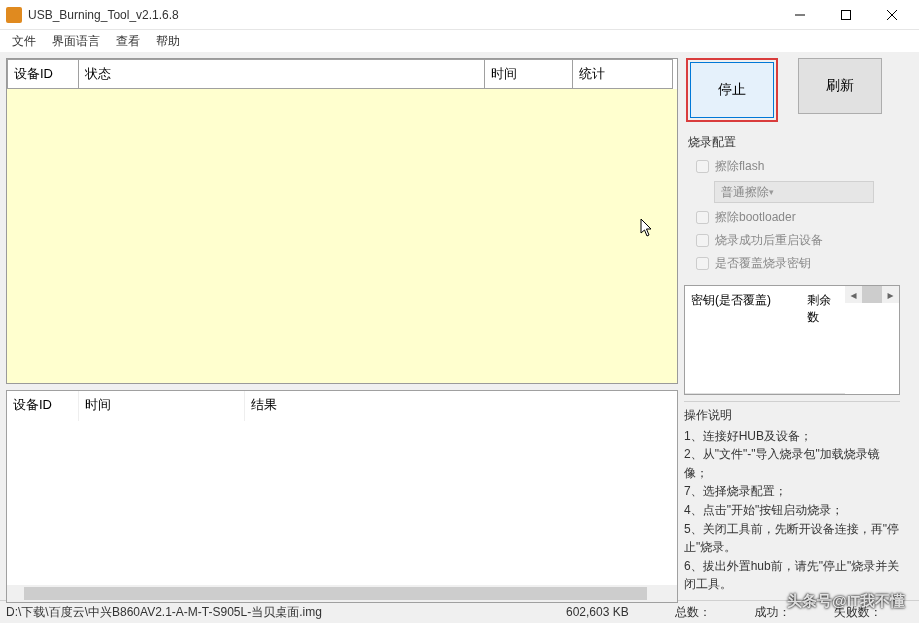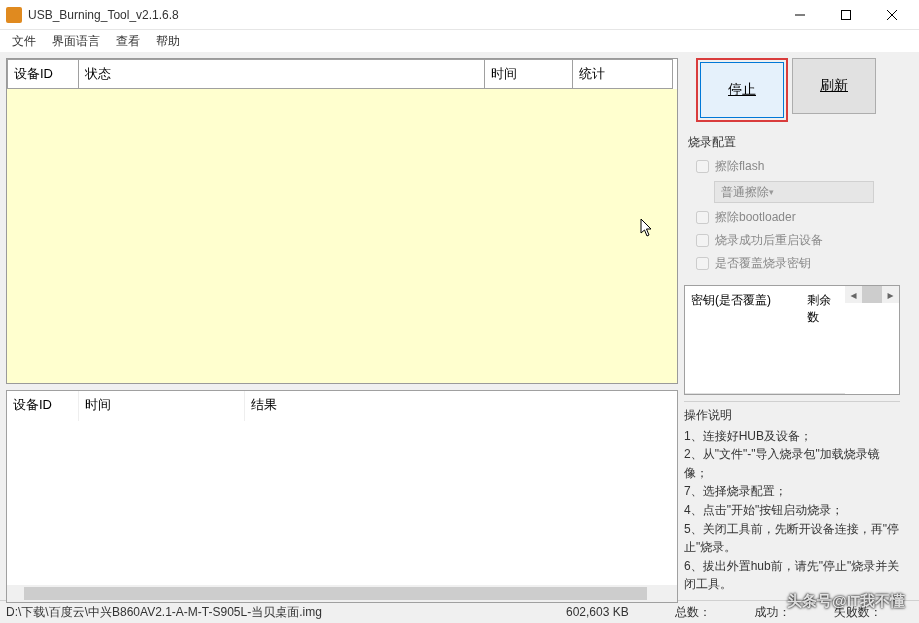--- a/index.html
+++ b/index.html
@@ -22,21 +22,21 @@
 .table-head { display: flex; height: 30px; }
 .table-head .th { border: 1px solid #a0a0a0; border-left: none; background: #fff; padding: 5px 6px; font-size: 13px; }
 .table-head .th:first-child { border-left: 1px solid #a0a0a0; }
 .top-body { height: 294px; background: #ffffcf; }
 .bottom-body { height: 164px; background: #fff; }
 .hscroll { height: 17px; background: #f0f0f0; display: flex; align-items: center; }
 .hscroll .track { flex: 1; height: 17px; background: #f0f0f0; position: relative; margin: 0 17px; }
 .hscroll .track::before { content: ""; position: absolute; left: 0; top: 2px; bottom: 2px; width: 98%; background: #cdcdcd; border-radius: 0; }
 .hscroll::before, .hscroll::after { content: ""; width: 17px; height: 17px; background: #f0f0f0; position: absolute; }
 
-.btnrow { display: flex; gap: 4px; margin-left: 12px; text-decoration: underline; }
+.btnrow { display: flex; gap: 20px; margin-left: 2px; }
 .btnrow .outline { border: 2px solid #d93c3c; padding: 2px; }
 .btn { width: 84px; height: 56px; display: flex; align-items: center; justify-content: center; font-size: 14px; background: #e1e1e1; border: 1px solid #adadad; }
 .btn.primary { background: #e5f1fb; border: 1px solid #0078d7; }
 
 .config { padding: 2px 2px 4px 2px; }
 .config .heading { font-size: 12px; padding: 4px 2px 4px 2px; color: #333; }
 .chk-row { display: flex; align-items: center; gap: 6px; padding: 3px 10px; color: #888; font-size: 12px; }
 .chk-row input { accent-color: #888; }
 .select-dis { margin: 3px 0 3px 28px; width: 160px; height: 22px; background: #e6e6e6; color: #888; border: 1px solid #d0d0d0; padding: 3px 6px; display: flex; align-items: center; }
 .select-dis .chev { font-size: 9px; color: #999; }

